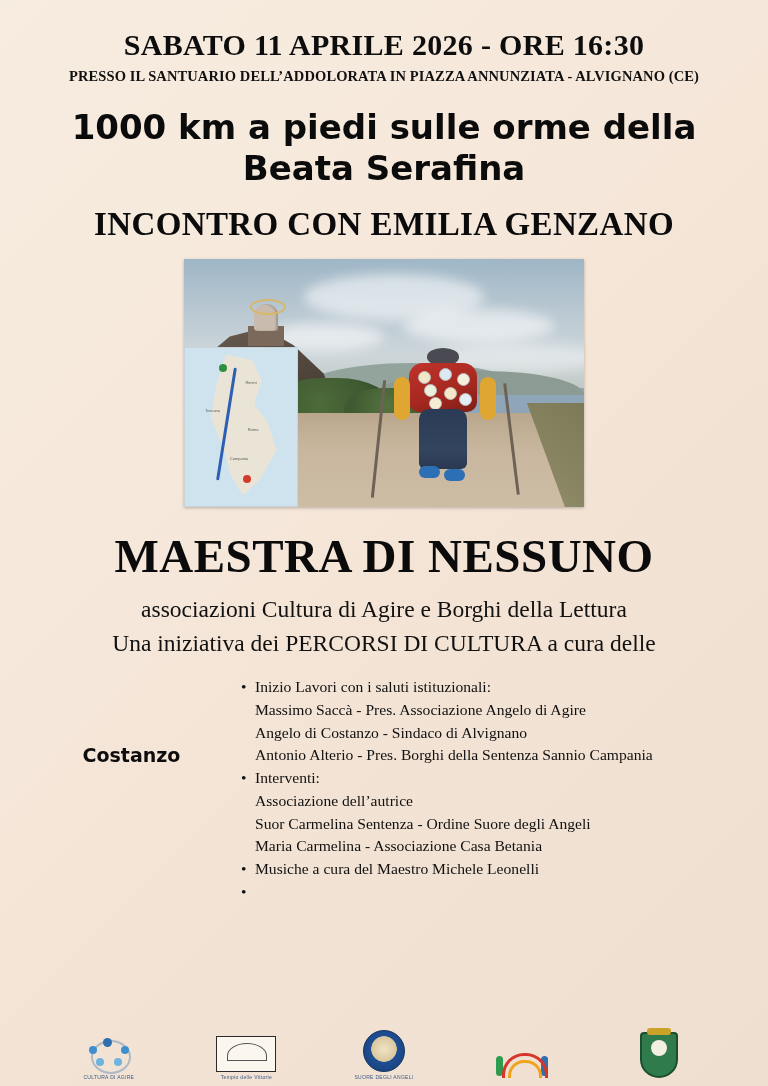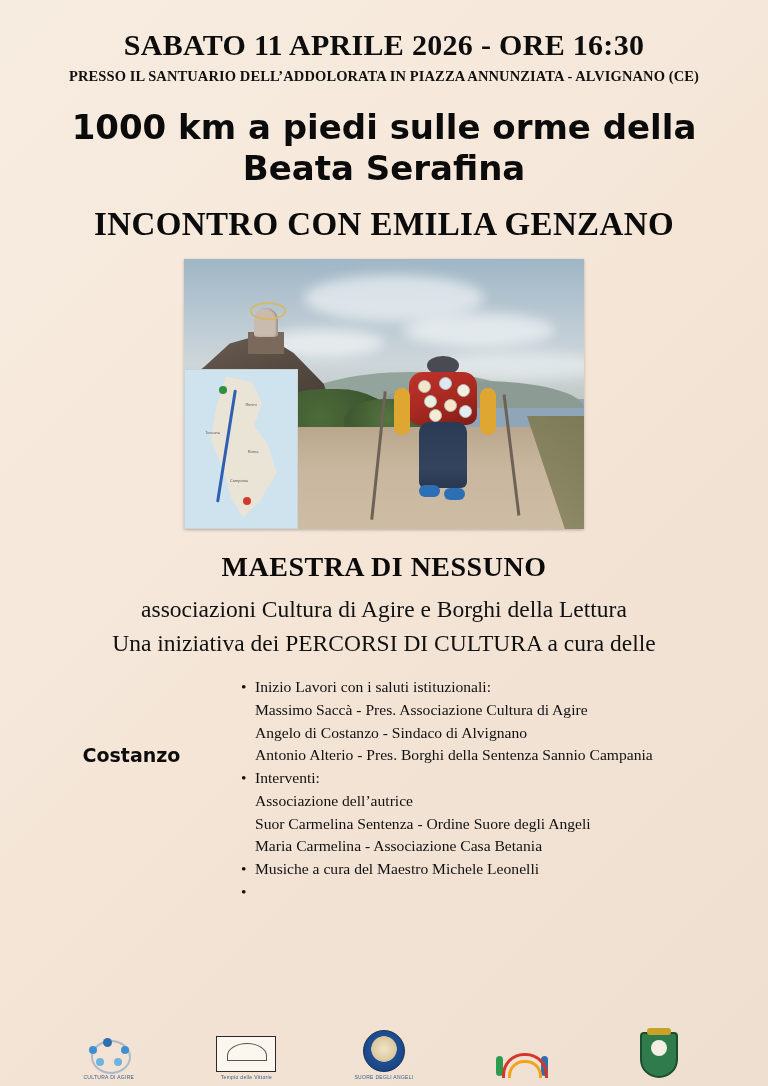--- a/index.html
+++ b/index.html
@@ -262,21 +262,21 @@
     font-size: 4px;
     color: #5a5a5a;
   }
   .m-l1 { left: 54%; top: 20%; }
   .m-l2 { left: 18%; top: 38%; }
   .m-l3 { left: 56%; top: 50%; }
   .m-l4 { left: 40%; top: 68%; }
   .headline-2 {
     font-family: "Liberation Serif", serif;
     font-weight: bold;
-    font-size: 28px;
+    font-size: 47px;
     letter-spacing: 0.5px;
     text-align: center;
     margin: 16px 0 10px 0;
     color: #0b0b0b;
   }
   .initiative {
     font-family: "Liberation Serif", serif;
     font-size: 23.5px;
     text-align: center;
     line-height: 1.42;
@@ -503,21 +503,21 @@
   </div>
 
   <div class="program-wrap">
     <div class="program-label">Costanzo</div>
     <div class="program-list">
 
       <div class="prog-item">
         <span class="bullet">•</span>
         <span>Inizio Lavori con i saluti istituzionali:</span>
       </div>
-      <div class="prog-sub">Massimo Saccà - Pres.  Associazione Cultura di Agire</div>
+      <div class="prog-sub">Massimo Saccà - Pres.  Associazione Angelo di Agire</div>
       <div class="prog-sub">Angelo di Costanzo - Sindaco di Alvignano</div>
       <div class="prog-sub">Antonio Alterio - Pres. Borghi della Sentenza Sannio Campania</div>
 
       <div class="prog-item">
         <span class="bullet">•</span>
         <span>Interventi:</span>
       </div>
       <div class="prog-sub">Associazione dell’autrice</div>
       <div class="prog-sub">Suor Carmelina Sentenza - Ordine Suore degli Angeli</div>
       <div class="prog-sub">Maria Carmelina - Associazione Casa Betania</div>

